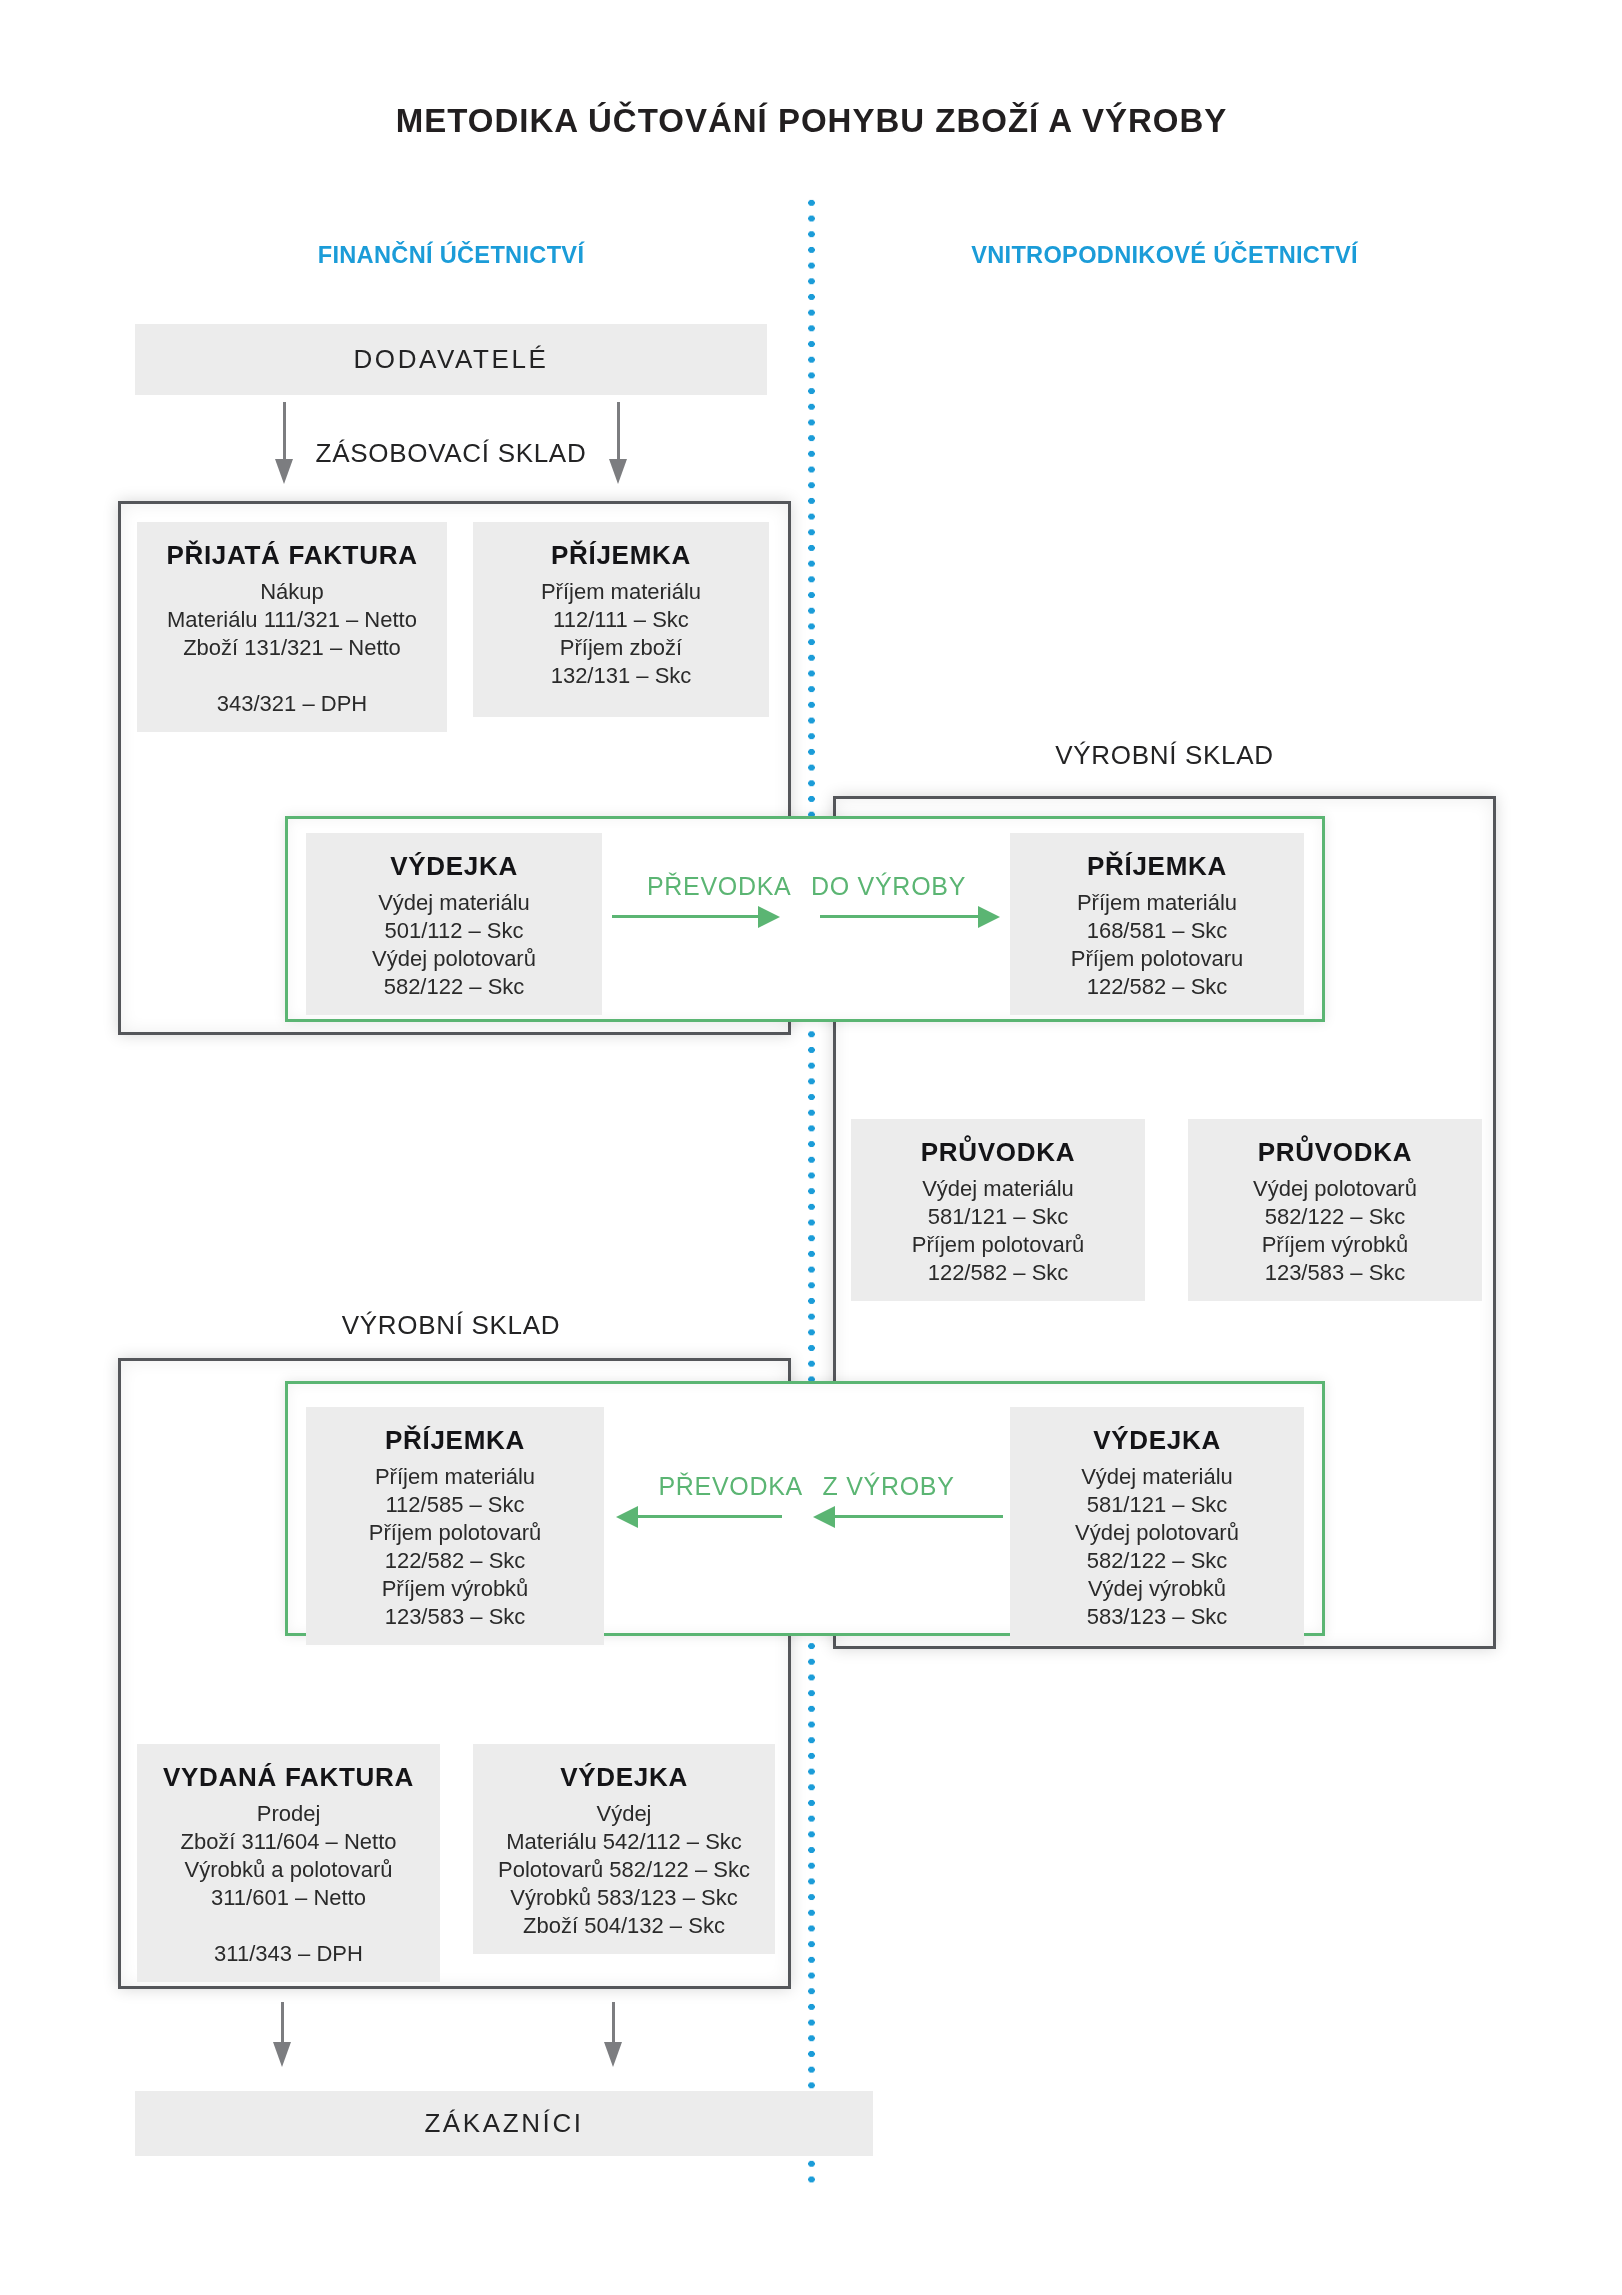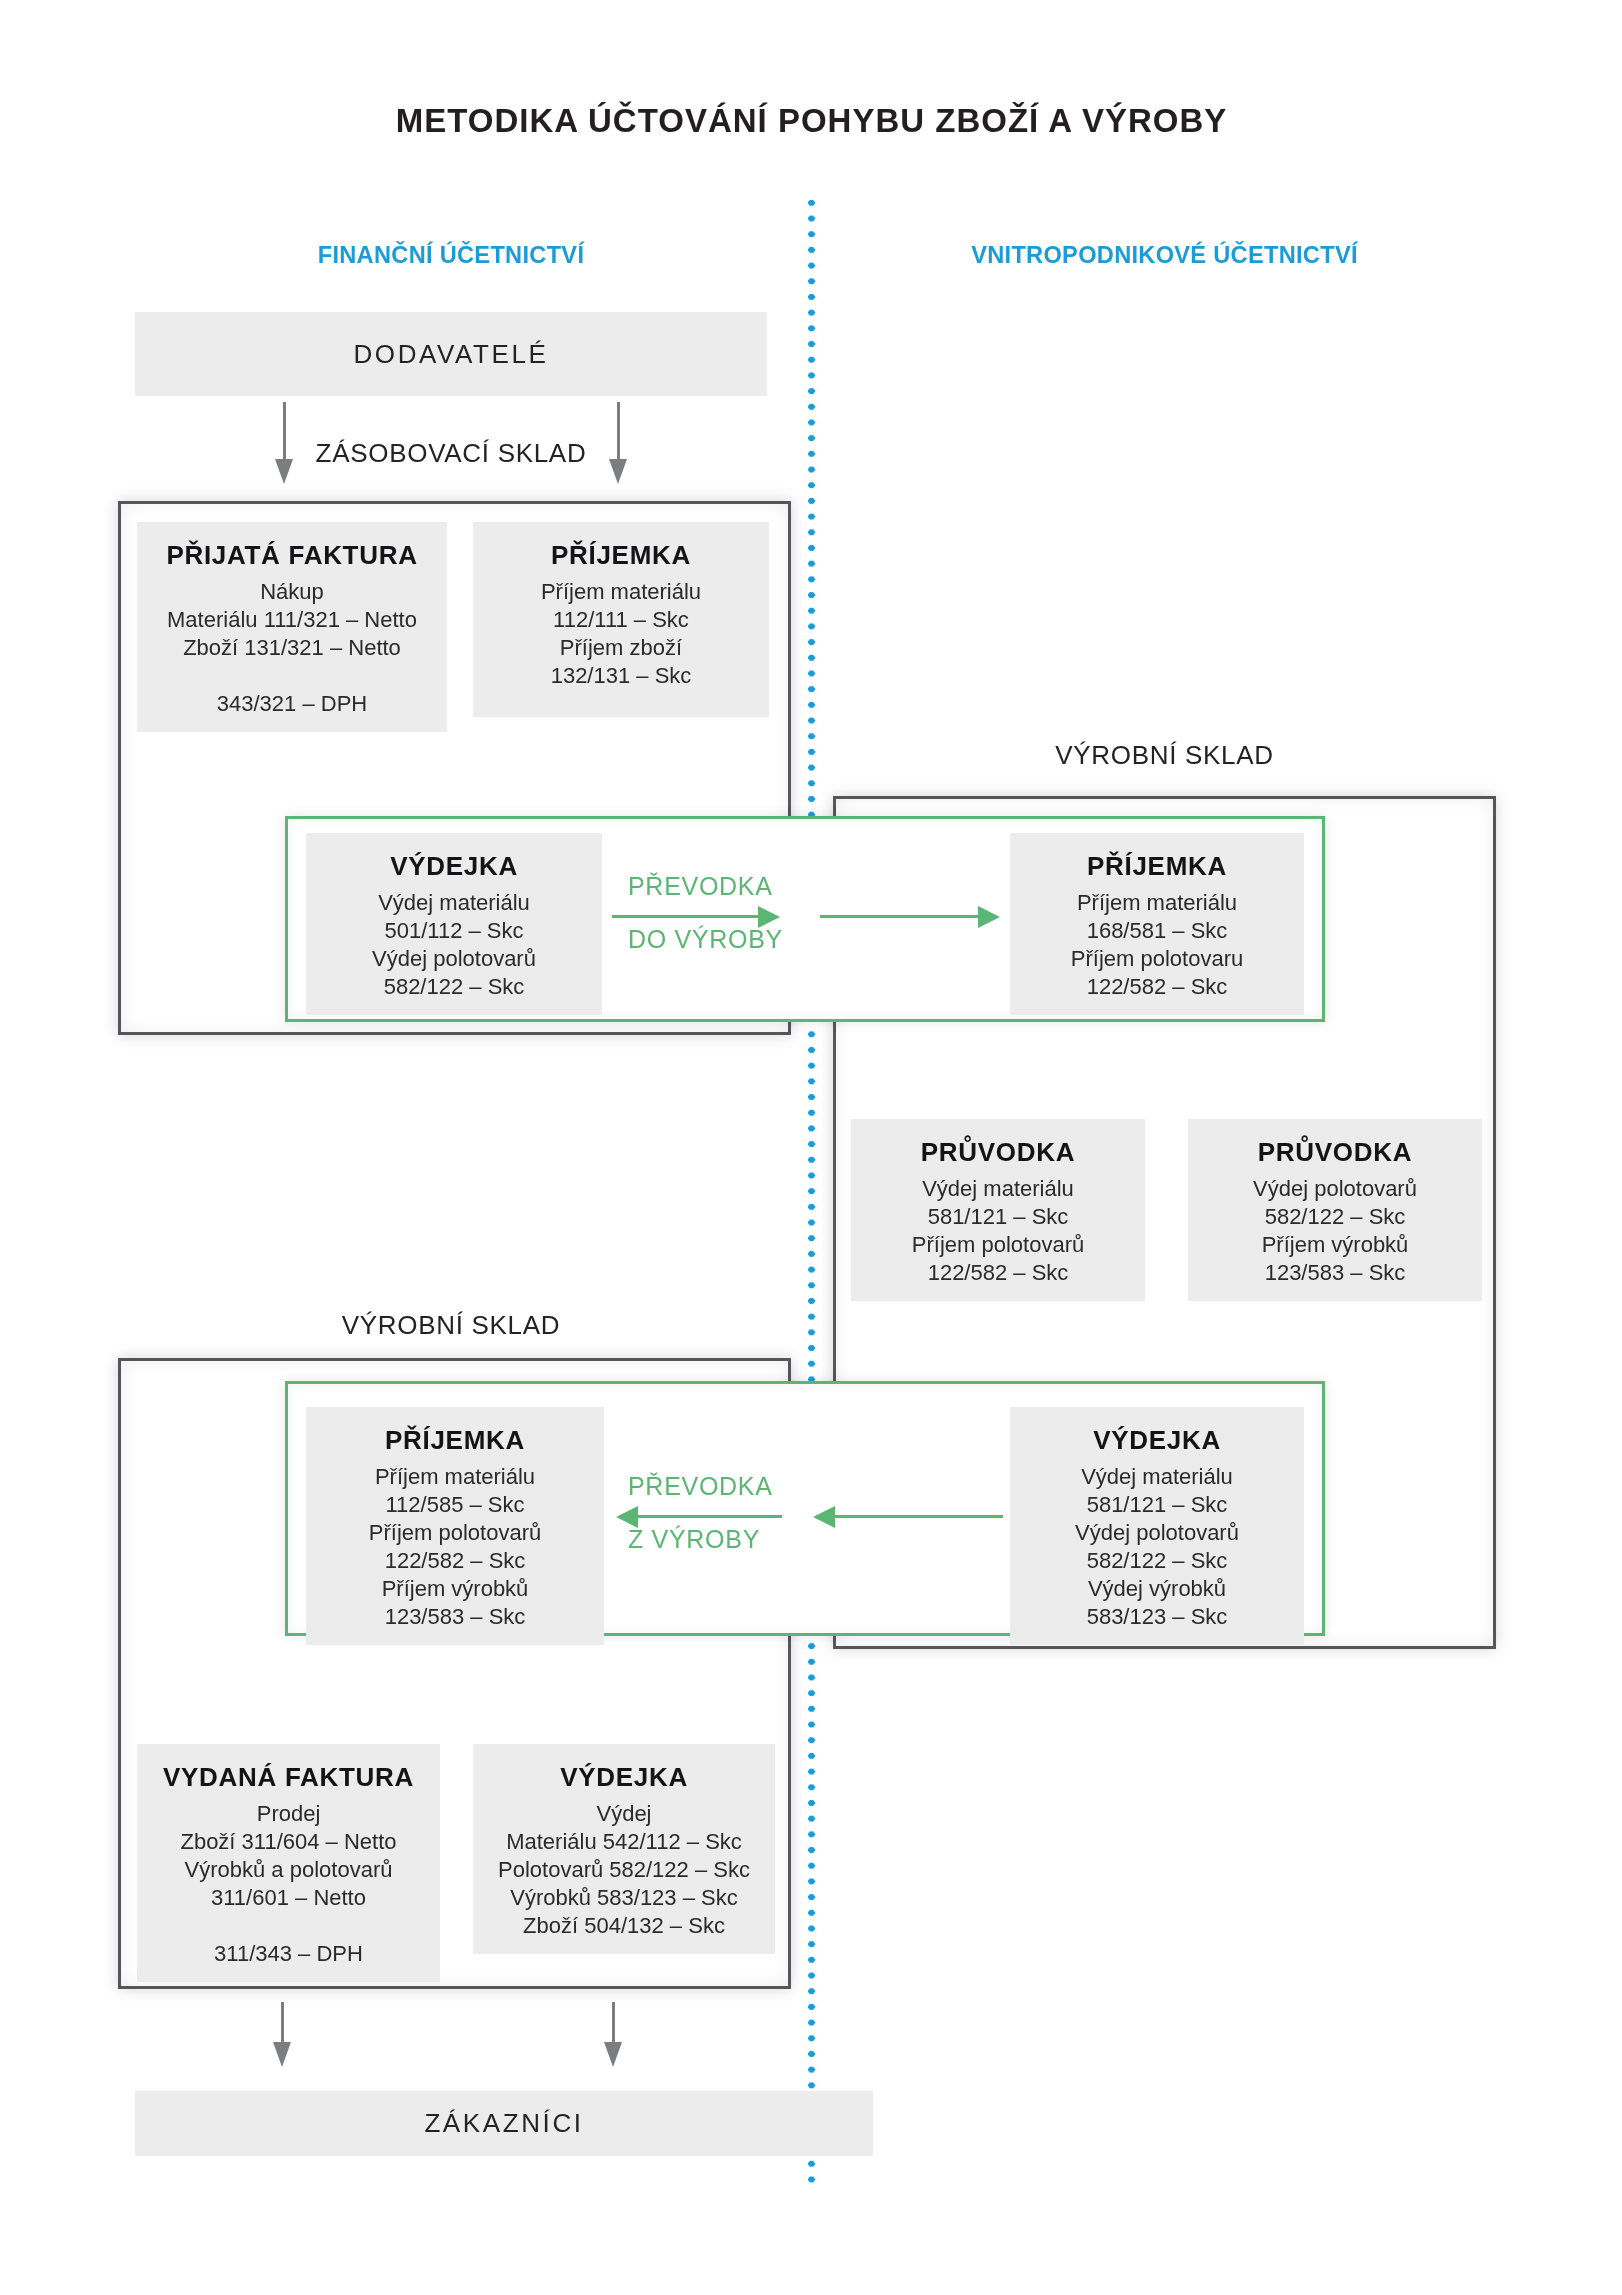--- a/index.html
+++ b/index.html
@@ -23,21 +23,21 @@
   .big-box{position:absolute;border:3.3px solid var(--border-dark);box-sizing:border-box;
         box-shadow:0 0 14.4px rgba(0,0,0,.16), inset 0 0 17px rgba(0,0,0,.07);z-index:1;}
   .green-box{position:absolute;background:#fff;border:3.3px solid var(--green);box-sizing:border-box;
         box-shadow:0 0 11.8px rgba(0,0,0,.10), inset 0 0 13px rgba(0,0,0,.05);z-index:3;}
   .card{position:absolute;background:var(--card-bg);text-align:center;box-sizing:border-box;
         padding:18.3px 5.2px 14.4px;z-index:4;color:#2a2a2a;}
   .card-title{font-size:26px;line-height:31px;font-weight:700;letter-spacing:0.7px;
         color:#141417;margin-bottom:6.5px;}
   .card-line{font-size:22px;line-height:28px;min-height:28px;font-weight:400;}
   .transfer-label{position:absolute;display:flex;justify-content:center;gap:19.6px;z-index:4;
-        font-size:25px;line-height:33px;font-weight:500;letter-spacing:0.7px;color:var(--green);flex-direction:column;}
+        font-size:25px;line-height:33px;font-weight:500;letter-spacing:0.7px;color:var(--green);}
   .varrow{position:absolute;width:2.6px;background:var(--arrow-gray);z-index:2;}
   .varrow::after{content:"";position:absolute;left:50%;transform:translateX(-50%);bottom:-24px;
         border-left:9.2px solid transparent;border-right:9.2px solid transparent;
         border-top:25px solid var(--arrow-gray);}
   .harrow{position:absolute;height:3.3px;background:var(--green);z-index:4;}
   .harrow.point-right::after{content:"";position:absolute;right:-21px;top:50%;transform:translateY(-50%);
         border-top:11px solid transparent;border-bottom:11px solid transparent;
         border-left:22px solid var(--green);}
   .harrow.point-left::before{content:"";position:absolute;left:-21px;top:50%;transform:translateY(-50%);
         border-top:11px solid transparent;border-bottom:11px solid transparent;
@@ -48,21 +48,21 @@
 
 <div class="page">
 
   <div class="page-title">METODIKA ÚČTOVÁNÍ POHYBU ZBOŽÍ A VÝROBY</div>
 
   <div class="divider" style="left:808px;top:195px;height:1992px;"></div>
 
   <div class="col-header" style="left:135px;width:632px;">FINANČNÍ ÚČETNICTVÍ</div>
   <div class="col-header" style="left:833px;width:663px;">VNITROPODNIKOVÉ ÚČETNICTVÍ</div>
 
-  <div class="node" style="left:135px;top:312px;width:632px;height:84px;">DODAVATELÉ</div>
+  <div class="node" style="left:135px;top:324px;width:632px;height:71px;">DODAVATELÉ</div>
 
   <div class="varrow" style="left:283px;top:402px;height:58px;"></div>
   <div class="varrow" style="left:617px;top:402px;height:58px;"></div>
 
   <div class="section-label" style="left:135px;top:437px;width:632px;">ZÁSOBOVACÍ SKLAD</div>
 
   <div class="big-box" style="left:118px;top:501px;width:673px;height:534px;"></div>
 
   <div class="card" style="left:137px;top:522px;width:310px;">
     <div class="card-title">PŘIJATÁ FAKTURA</div>

